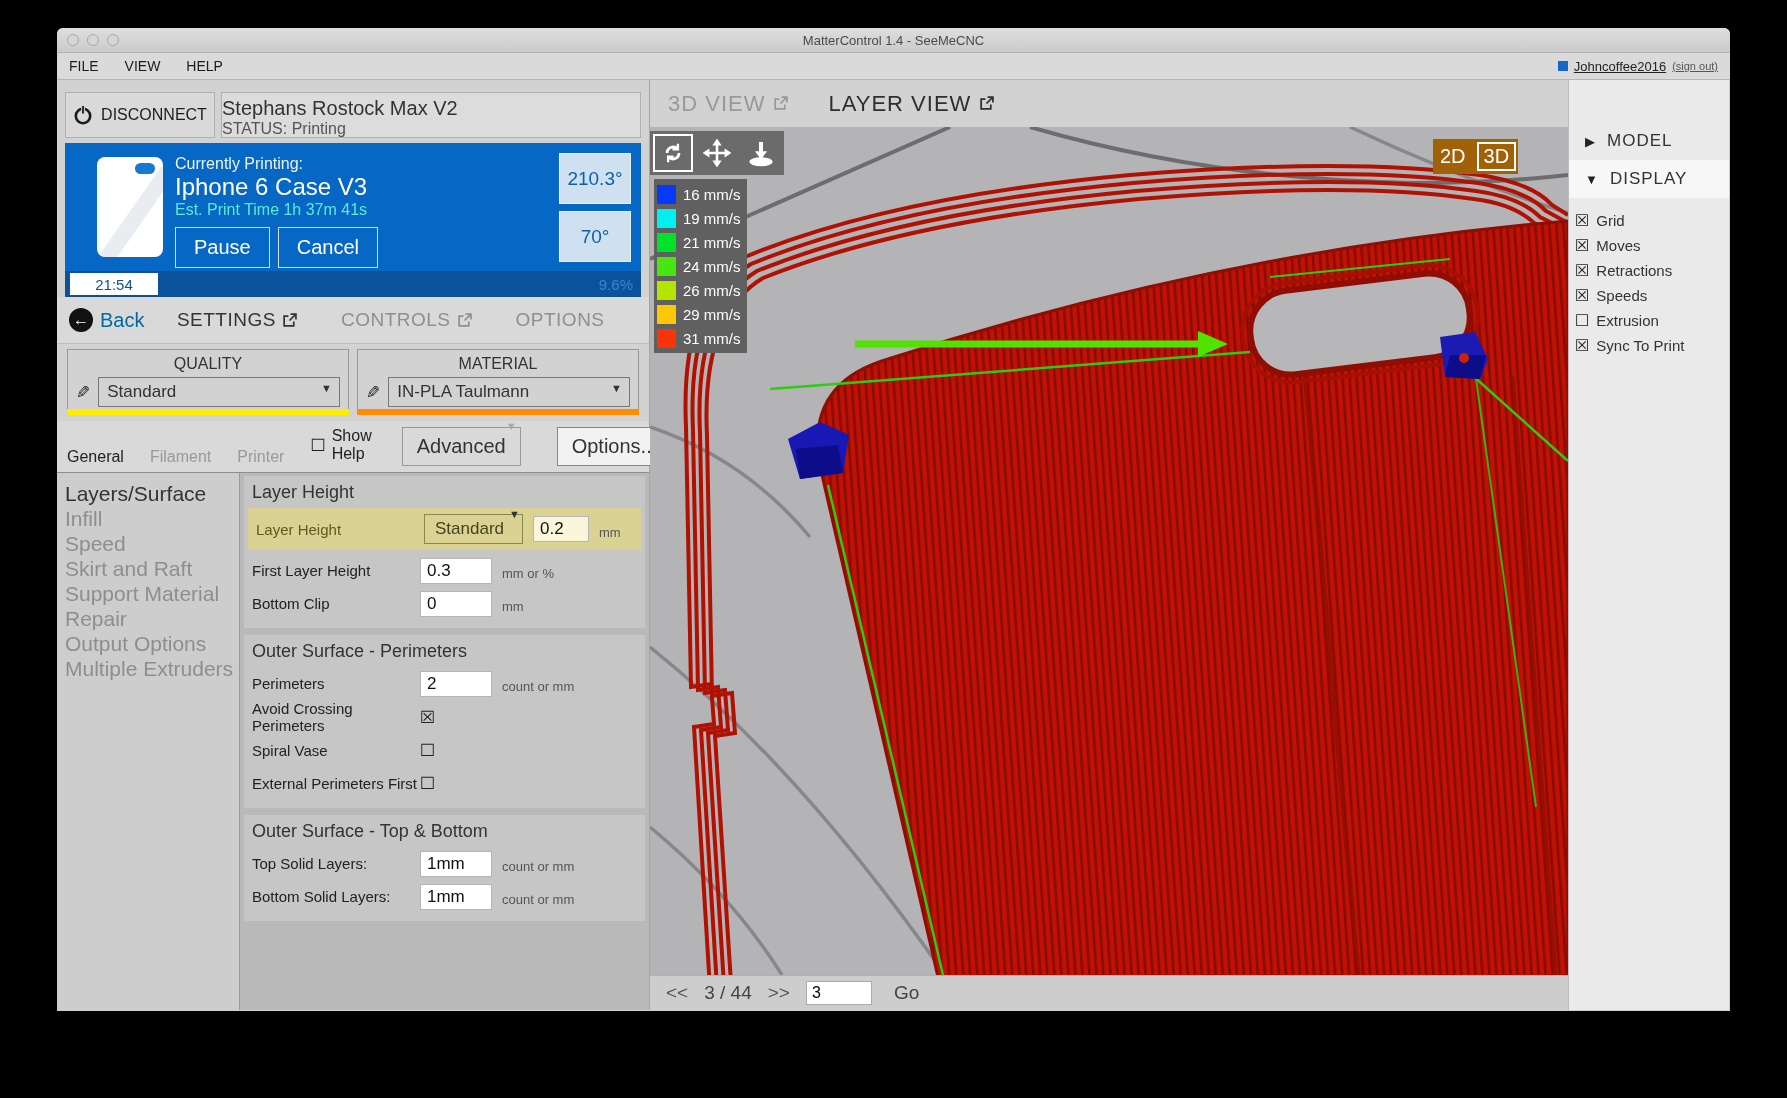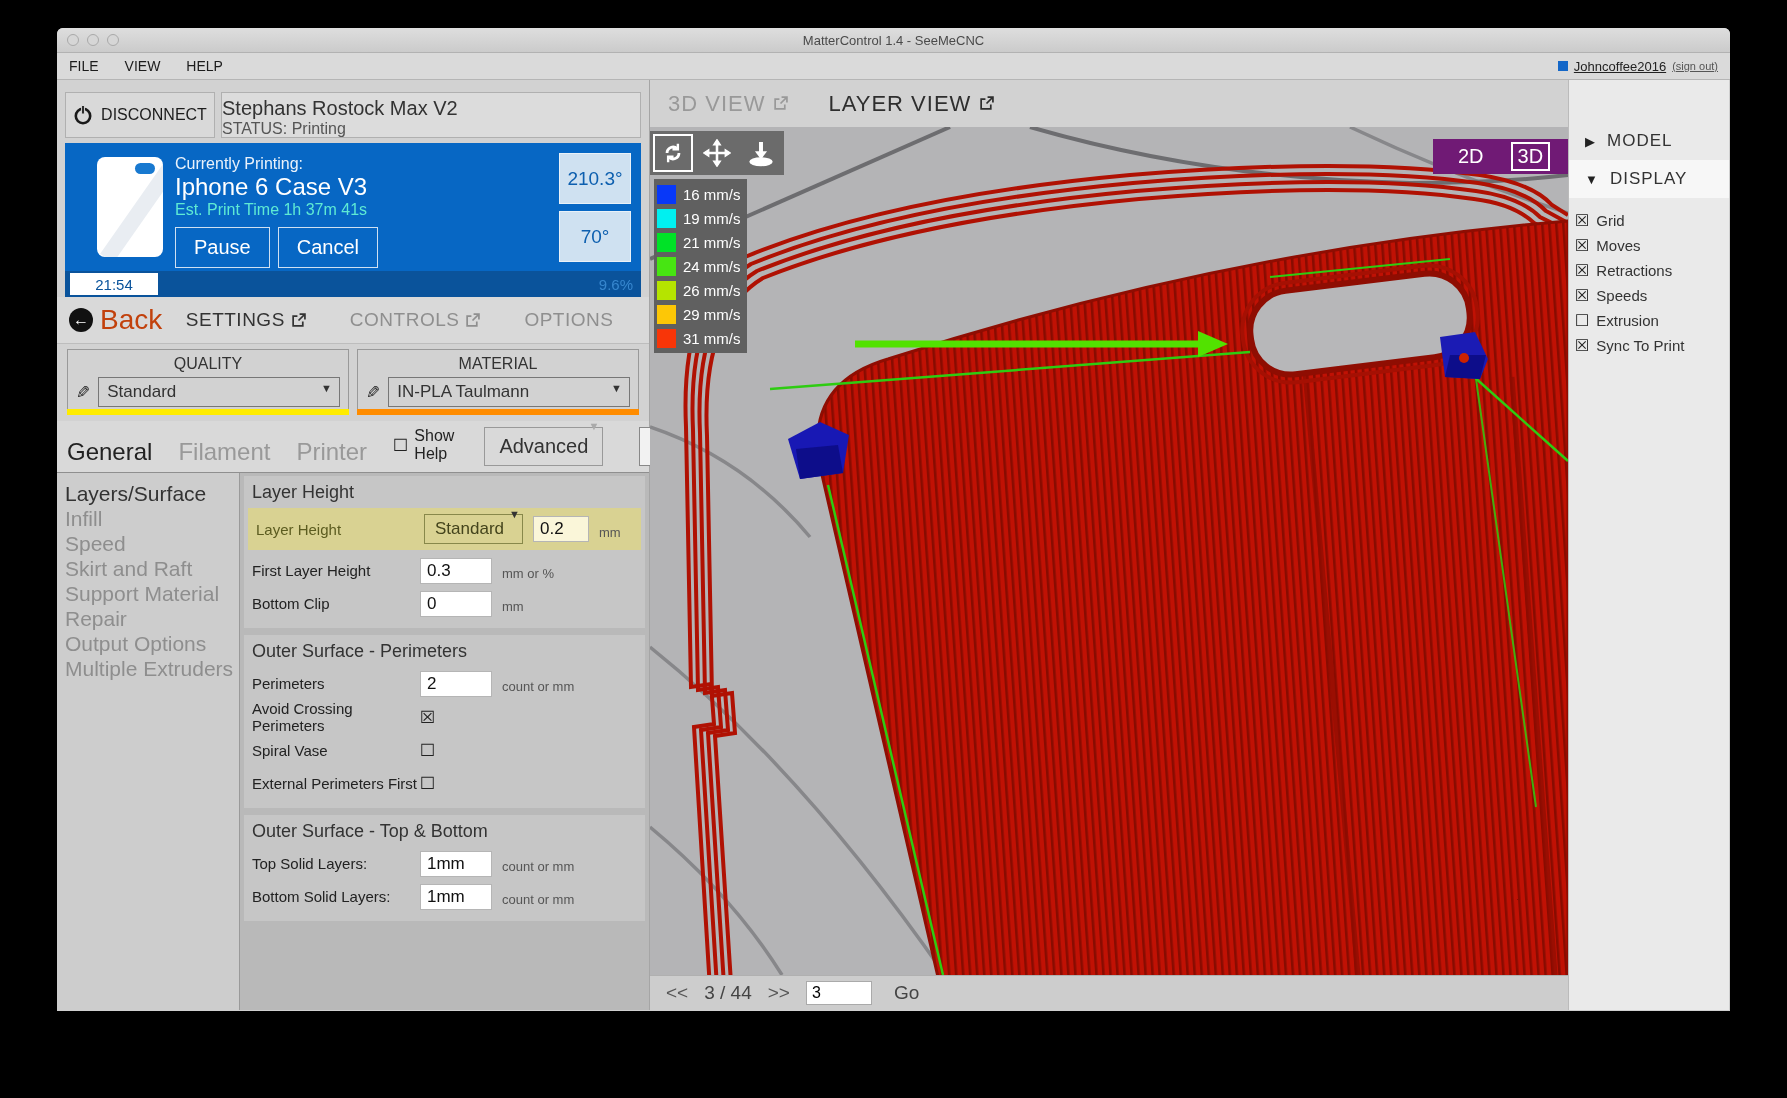--- a/index.html
+++ b/index.html
@@ -47,40 +47,40 @@
 
   .progress { margin:0 8px; height:26px; background:#0a539b; position:relative; display:flex; align-items:center; }
   .progress-chip { position:absolute; left:5px; top:2px; bottom:2px; width:88px; background:#fff; color:#0a539b;
     font-size:15px; display:flex; align-items:center; justify-content:center; }
   .progress-pct { margin-left:auto; margin-right:8px; color:#3787cf; font-size:15px; }
 
   .navrow { height:47px; display:flex; align-items:center; background:#d9d9d9; border-bottom:1px solid #bdbdbd; padding:0 12px; }
   .back-wrap { display:flex; align-items:center; gap:7px; cursor:pointer; }
   .back-circle { width:24px; height:24px; border-radius:50%; background:#111; color:#fff; font-size:16px;
     display:flex; align-items:center; justify-content:center; }
-  .back-label { font-size:28px; color:#c2410c; }
+  .back-label { font-size:20px; color:#0369a1; }
   .navlinks { flex:1; display:flex; justify-content:center; gap:44px; align-items:center; }
   .navlink { font-size:19px; letter-spacing:.5px; display:flex; align-items:center; gap:6px; cursor:pointer; }
   .navlink.active { color:#333; }
   .navlink.dim { color:#8f8f8f; }
   .extlink { width:15px; height:15px; }
 
   .presets { display:flex; gap:8px; margin:5px 10px 6px 10px; }
   .preset { flex:1; border:1px solid #999; background:#d2d2d2; padding:5px 8px 0 8px; position:relative; }
   .preset-title { text-align:center; font-size:16px; color:#333; margin-bottom:4px; }
   .preset-line { display:flex; align-items:center; gap:8px; margin-bottom:7px; }
   .pencil { font-size:17px; color:#222; transform:scaleX(-1); }
   .dropdown { flex:1; border:1px solid #777; height:30px; display:flex; align-items:center; padding:0 8px;
     font-size:17px; color:#333; position:relative; cursor:pointer; background:#d2d2d2; }
   .dropdown .caret { position:absolute; right:7px; top:4px; font-size:11px; color:#333; }
   .preset-accent { position:absolute; left:-1px; right:-1px; bottom:-1px; height:6px; }
 
   .tabsrow { height:52px; display:flex; align-items:flex-end; background:#d9d9d9; border-bottom:1px solid #8f8f8f;
     padding:0 10px 6px 10px; gap:26px; }
-  .tab { font-size:24px; cursor:pointer; }
+  .tab { font-size:16px; cursor:pointer; }
   .tab.active { color:#222; }
   .tab.dim { color:#999; }
   .showhelp { display:flex; align-items:center; gap:6px; font-size:16px; color:#222; margin-bottom:3px; cursor:pointer; }
   .btn-advanced { border:1px solid #999; background:#d9d9d9; font-size:20px; color:#333; padding:7px 14px;
     position:relative; margin-left:4px; cursor:pointer; }
   .btn-advanced .caret { position:absolute; right:3px; top:-8px; color:#aaa; font-size:11px; }
   .btn-options { border:1px solid #888; background:#f2f2f2; font-size:20px; color:#333; padding:7px 14px;
     position:relative; margin-left:10px; cursor:pointer; }
   .btn-options .caret { position:absolute; right:4px; top:2px; color:#222; font-size:11px; }
 
@@ -112,22 +112,22 @@
   .viewtab.active { color:#2e2e2e; }
   .canvas { position:relative; height:848px; background:#b4b4b6; overflow:hidden; }
   .canvas svg.scene { position:absolute; inset:0; }
   .toolbar { position:absolute; left:0; top:4px; background:#6b6b6b; display:flex; padding:3px; gap:4px; }
   .tool { width:40px; height:38px; display:flex; align-items:center; justify-content:center; cursor:pointer; }
   .tool.sel { border:2px solid #fff; }
   .legend { position:absolute; left:4px; top:52px; background:#606060; padding:3px 6px 3px 3px; }
   .legend-row { display:flex; align-items:center; gap:7px; height:24px; }
   .legend-chip { width:19px; height:19px; }
   .legend-label { color:#fff; font-size:15px; white-space:nowrap; }
-  .mode-toggle { position:absolute; left:783px; top:12px; background:#701a75; display:flex; align-items:center;
-    gap:22px; padding:3px 20px; }
+  .mode-toggle { position:absolute; left:783px; top:12px; background:#a16207; display:flex; align-items:center;
+    gap:6px; padding:3px 2px; }
   .mode { color:#fff; font-size:20px; padding:1px 5px; cursor:pointer; }
   .mode.sel { border:2px solid #fff; }
   .layernav { height:35px; background:#cdcdcd; display:flex; align-items:center; gap:16px; padding-left:16px;
     border-top:1px solid #b0b0b0; }
   .ln-btn { font-size:19px; color:#555; cursor:pointer; }
   .ln-pos { font-size:19px; color:#444; }
   .ln-input { width:66px; height:24px; border:1px solid #aaa; background:#fff; font-size:16px; padding:0 5px;
     font-family:"Liberation Sans","DejaVu Sans",sans-serif; }
   .ln-go { font-size:19px; color:#444; cursor:pointer; margin-left:6px; }
 

